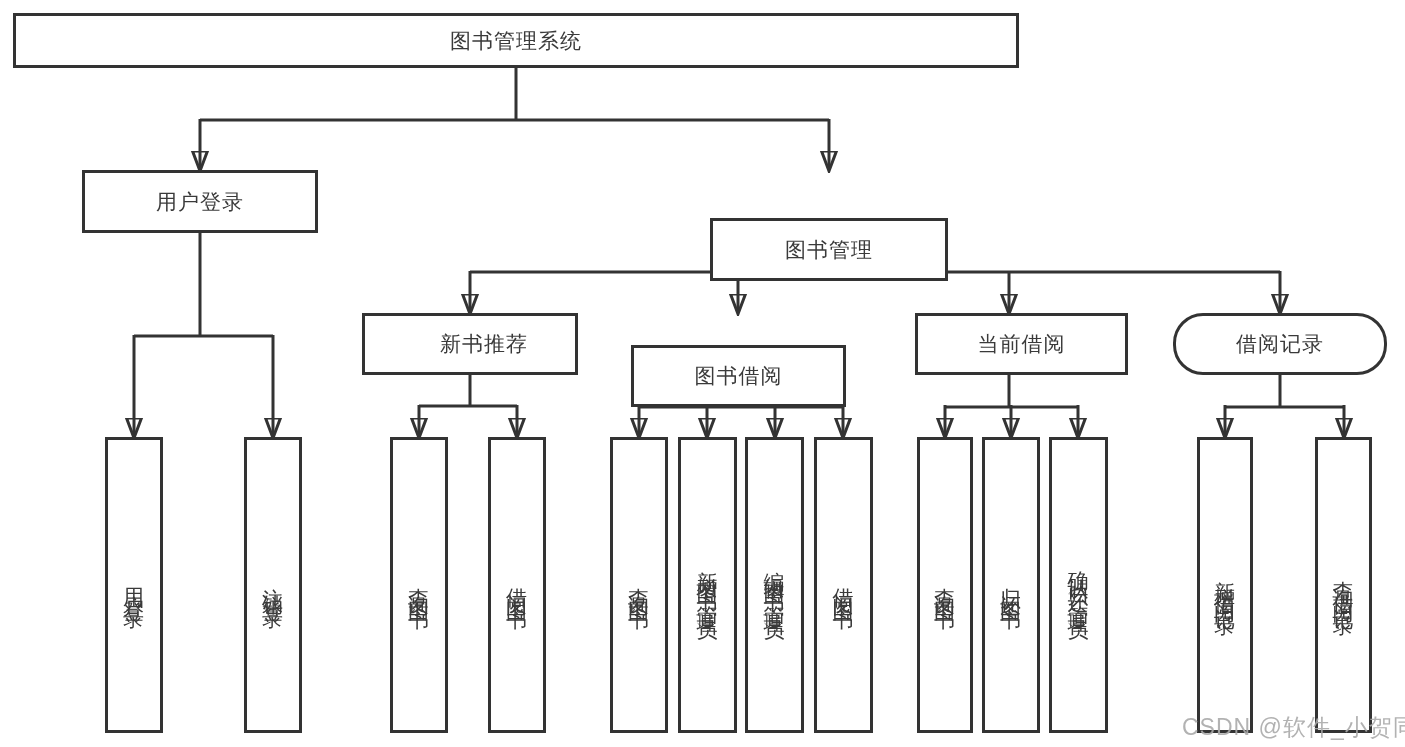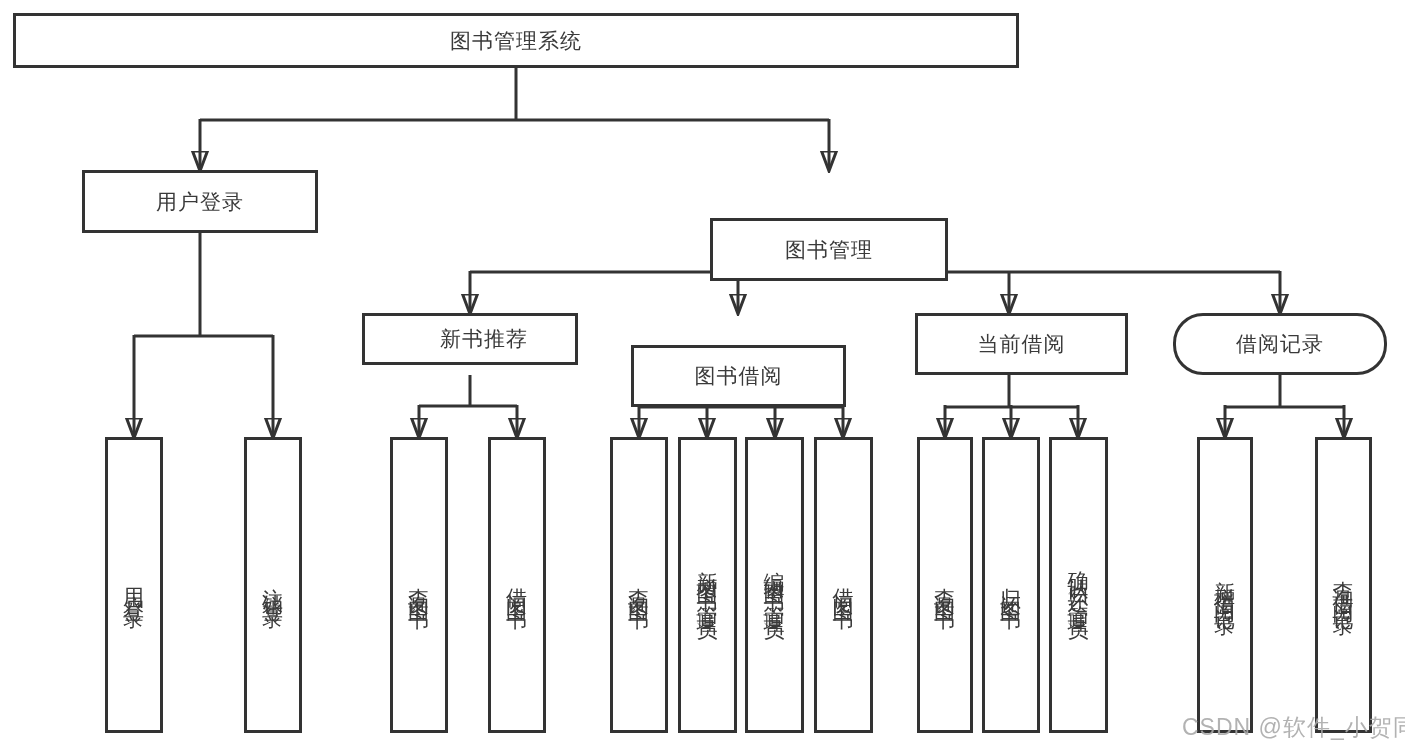--- a/index.html
+++ b/index.html
@@ -35,21 +35,21 @@
     text-orientation: mixed;
     letter-spacing: 7px;
     line-height: 1;
   }
   
   .b-root { left: 13px;  top: 13px;  width: 1006px; height: 55px; }
   
   .b-l2-0 { left: 82px;  top: 170px; width: 236px; height: 63px; }
   .b-l2-1 { left: 710px; top: 170px; width: 238px; height: 63px; margin-top: 48px; }
   
-  .b-l3-0 { left: 362px;  top: 313px; width: 216px; height: 52px; padding-left: 28px; }
+  .b-l3-0 { left: 362px;  top: 313px; width: 216px; height: 62px; padding-left: 28px; }
   .b-l3-1 { left: 631px;  top: 313px; width: 215px; height: 62px; margin-top: 32px; }
   .b-l3-2 { left: 915px;  top: 313px; width: 213px; height: 62px; }
   .b-l3-3 { left: 1173px; top: 313px; width: 214px; height: 62px; border-radius: 30px; }
   
   .leaf { top: 437px; width: 58px; height: 296px; }
   .b-a0 { left: 105px; }
   .b-a1 { left: 244px; }
   .b-b0 { left: 390px; }
   .b-b1 { left: 488px; }
   .b-c0 { left: 610px; }

